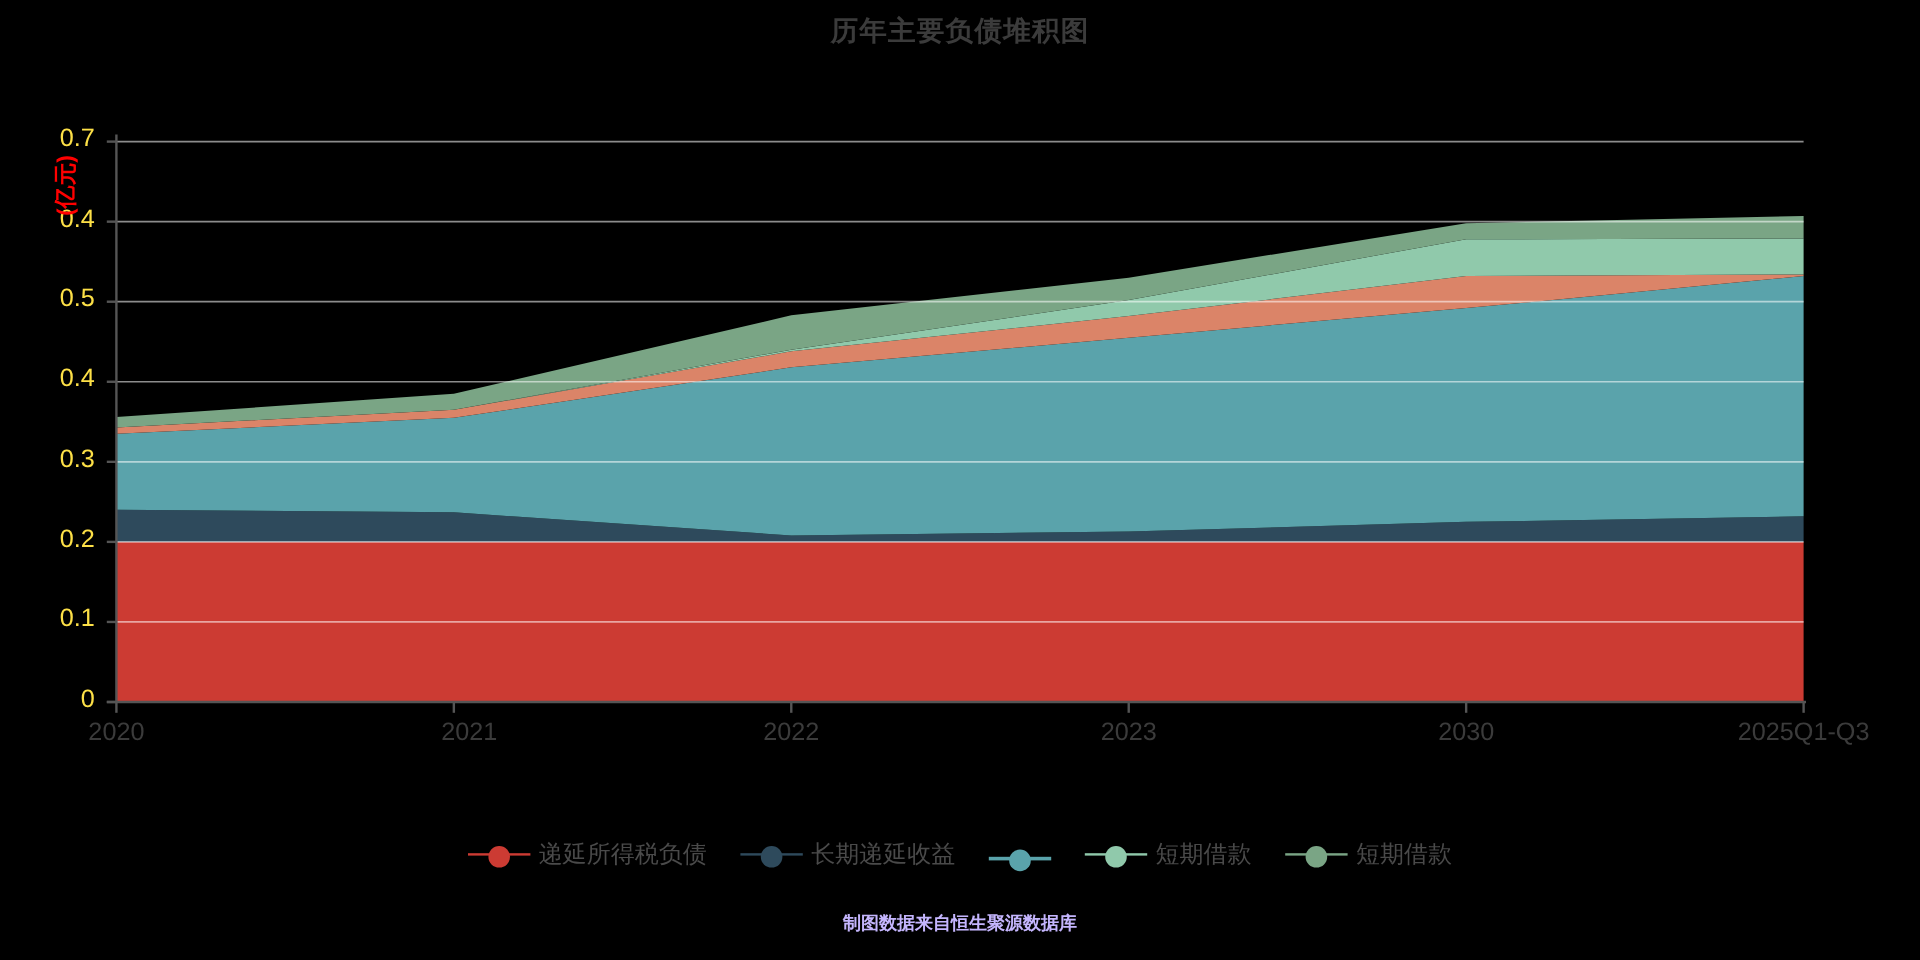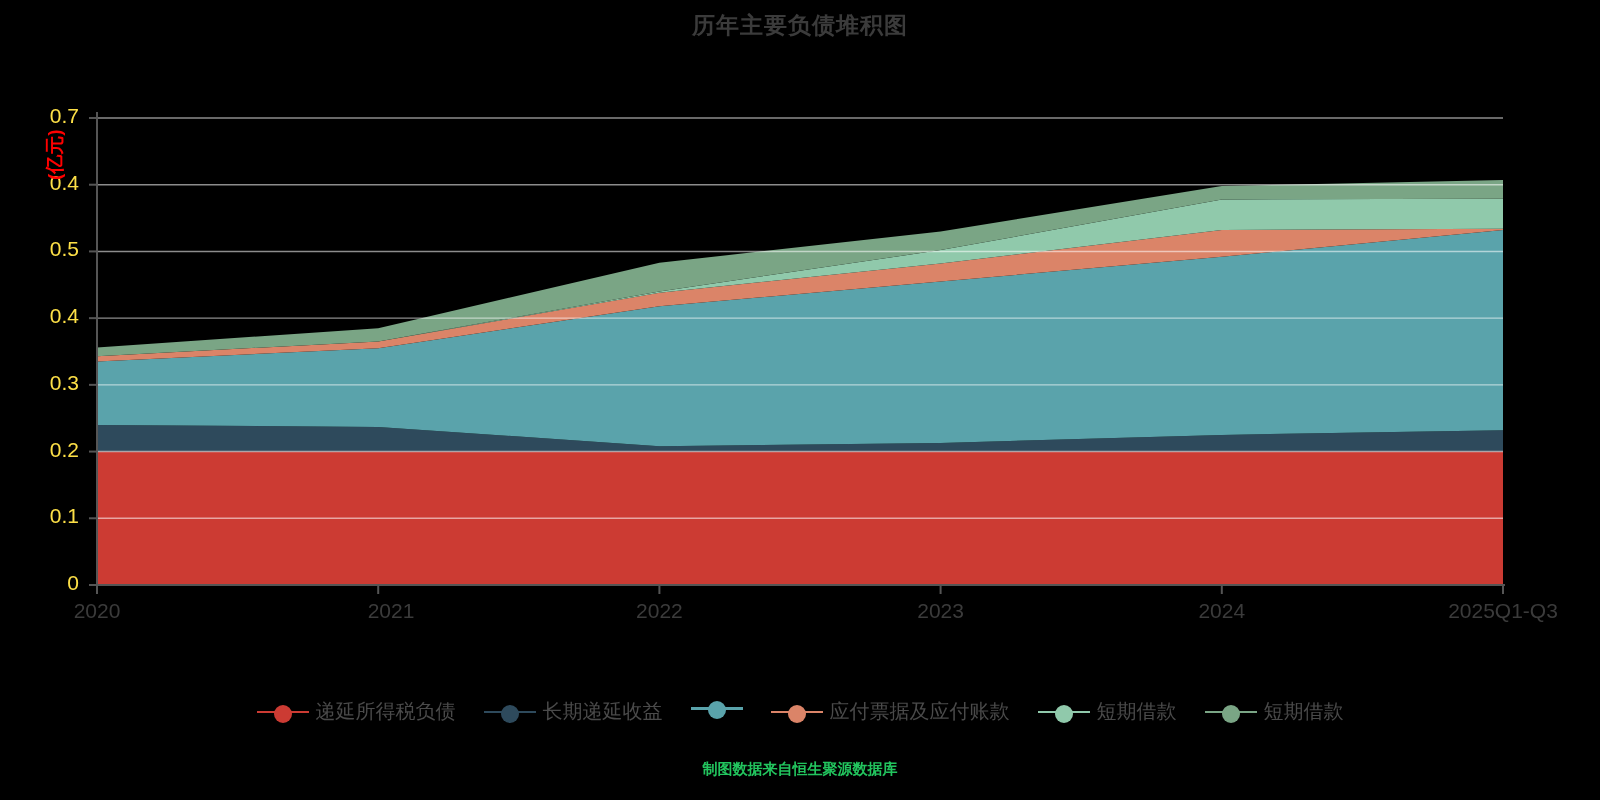--- a/index.html
+++ b/index.html
@@ -16,30 +16,30 @@
   }
   .xtick-label{
     position:absolute;color:#3b3b3b;font-size:21px;text-align:center;
   }
   .yaxis-title{
     position:absolute;color:#ff0000;font-size:19px;font-weight:bold;
     transform:rotate(-90deg);transform-origin:left top;white-space:nowrap;
   }
   .legend{
     position:absolute;left:0;top:698px;width:1600px;
-    display:flex;justify-content:center;align-items:flex-start;gap:28px;
+    display:flex;justify-content:center;align-items:flex-end;gap:28px;
   }
   .legend-item{display:flex;align-items:center;gap:7px;}
   .legend-marker{position:relative;width:52px;height:20px;display:block;}
   .legend-marker .lm-line{position:absolute;top:9px;left:0;width:52px;height:2.5px;}
   .legend-marker .lm-dot{position:absolute;top:3px;left:17px;width:18px;height:18px;border-radius:50%;}
   .legend-label{color:#4a4a4a;font-size:20px;white-space:nowrap;}
   .footer-note{
     position:absolute;left:0;top:760px;width:1600px;text-align:center;
-    color:#22c55e;font-size:15px;font-weight:bold;
+    color:#c4b5fd;font-size:15px;font-weight:bold;
   }
 </style>
 </head>
 <body>
 
 <div id="chart-root">
 
   <div class="chart-title">历年主要负债堆积图</div>
 
   <div class="plot-wrap">
@@ -83,21 +83,21 @@
         <div class="ytick-label" style="left: 9px; top: 304.143px;">0.4</div>
         <div class="ytick-label" style="left: 9px; top: 237.429px;">0.5</div>
         <div class="ytick-label" style="left: 9px; top: 170.714px;">0.4</div>
         <div class="ytick-label" style="left: 9px; top: 104px;">0.7</div>
       </div>
     <div id="xtick-layer">
         <div class="xtick-label" style="width: 200px; left: -3px; top: 599px;">2020</div>
         <div class="xtick-label" style="width: 200px; left: 291px; top: 599px;">2021</div>
         <div class="xtick-label" style="width: 200px; left: 559.4px; top: 599px;">2022</div>
         <div class="xtick-label" style="width: 200px; left: 840.6px; top: 599px;">2023</div>
-        <div class="xtick-label" style="width: 200px; left: 1121.8px; top: 599px;">2024</div>
+        <div class="xtick-label" style="width: 200px; left: 1121.8px; top: 599px;">2030</div>
         <div class="xtick-label" style="width: 200px; left: 1403px; top: 599px;">2025Q1-Q3</div>
       </div>
     <div class="yaxis-title" id="yaxis-title" style="left: 42px; top: 180px;">(亿元)</div>
   </div>
 
   <div class="legend" id="legend-layer">
       <div class="legend-item">
         <span class="legend-marker">
           <span class="lm-line" style="background: rgb(204, 59, 51);"></span>
           <span class="lm-dot" style="background: rgb(204, 59, 51);"></span>
@@ -112,27 +112,20 @@
         <span class="legend-label">长期递延收益</span>
       </div>
       <div class="legend-item">
         <span class="legend-marker">
           <span class="lm-line" style="background: rgb(90, 163, 171);"></span>
           <span class="lm-dot" style="background: rgb(90, 163, 171);"></span>
         </span>
       </div>
       <div class="legend-item">
         <span class="legend-marker">
-          <span class="lm-line" style="background: rgb(219, 132, 104);"></span>
-          <span class="lm-dot" style="background: rgb(219, 132, 104);"></span>
-        </span>
-        <span class="legend-label">应付票据及应付账款</span>
-      </div>
-      <div class="legend-item">
-        <span class="legend-marker">
           <span class="lm-line" style="background: rgb(144, 201, 171);"></span>
           <span class="lm-dot" style="background: rgb(144, 201, 171);"></span>
         </span>
         <span class="legend-label">短期借款</span>
       </div>
       <div class="legend-item">
         <span class="legend-marker">
           <span class="lm-line" style="background: rgb(122, 165, 133);"></span>
           <span class="lm-dot" style="background: rgb(122, 165, 133);"></span>
         </span>

